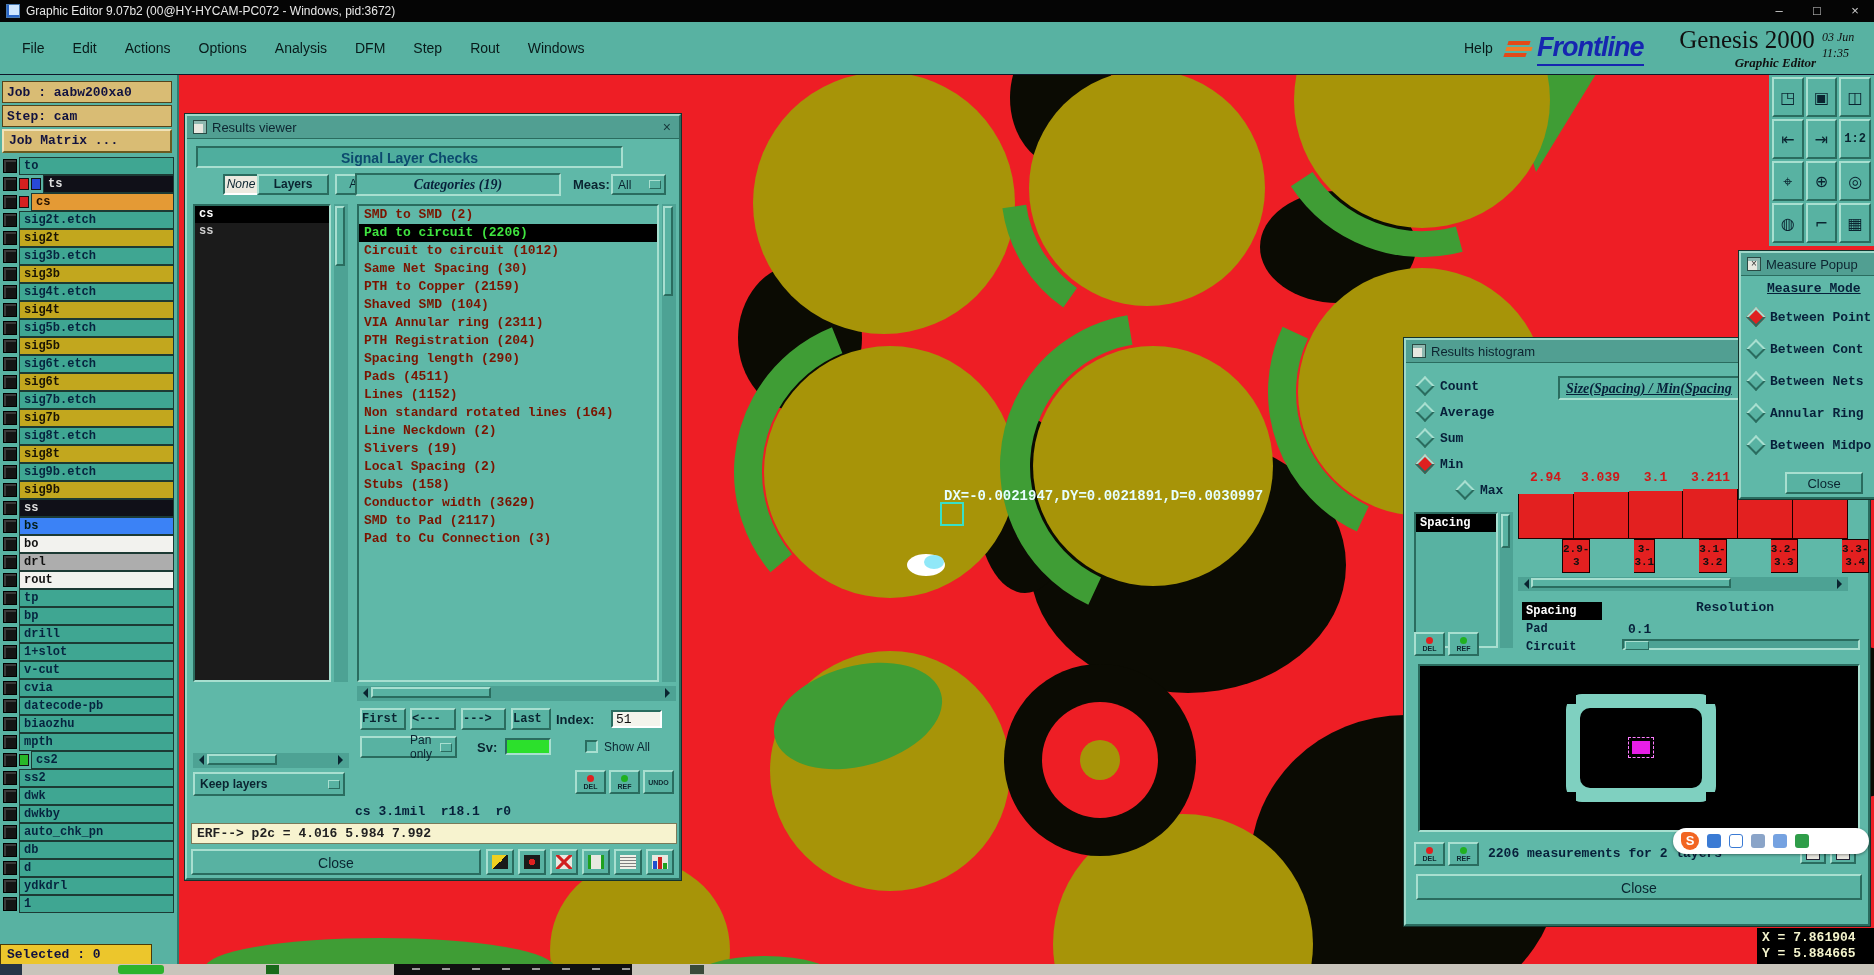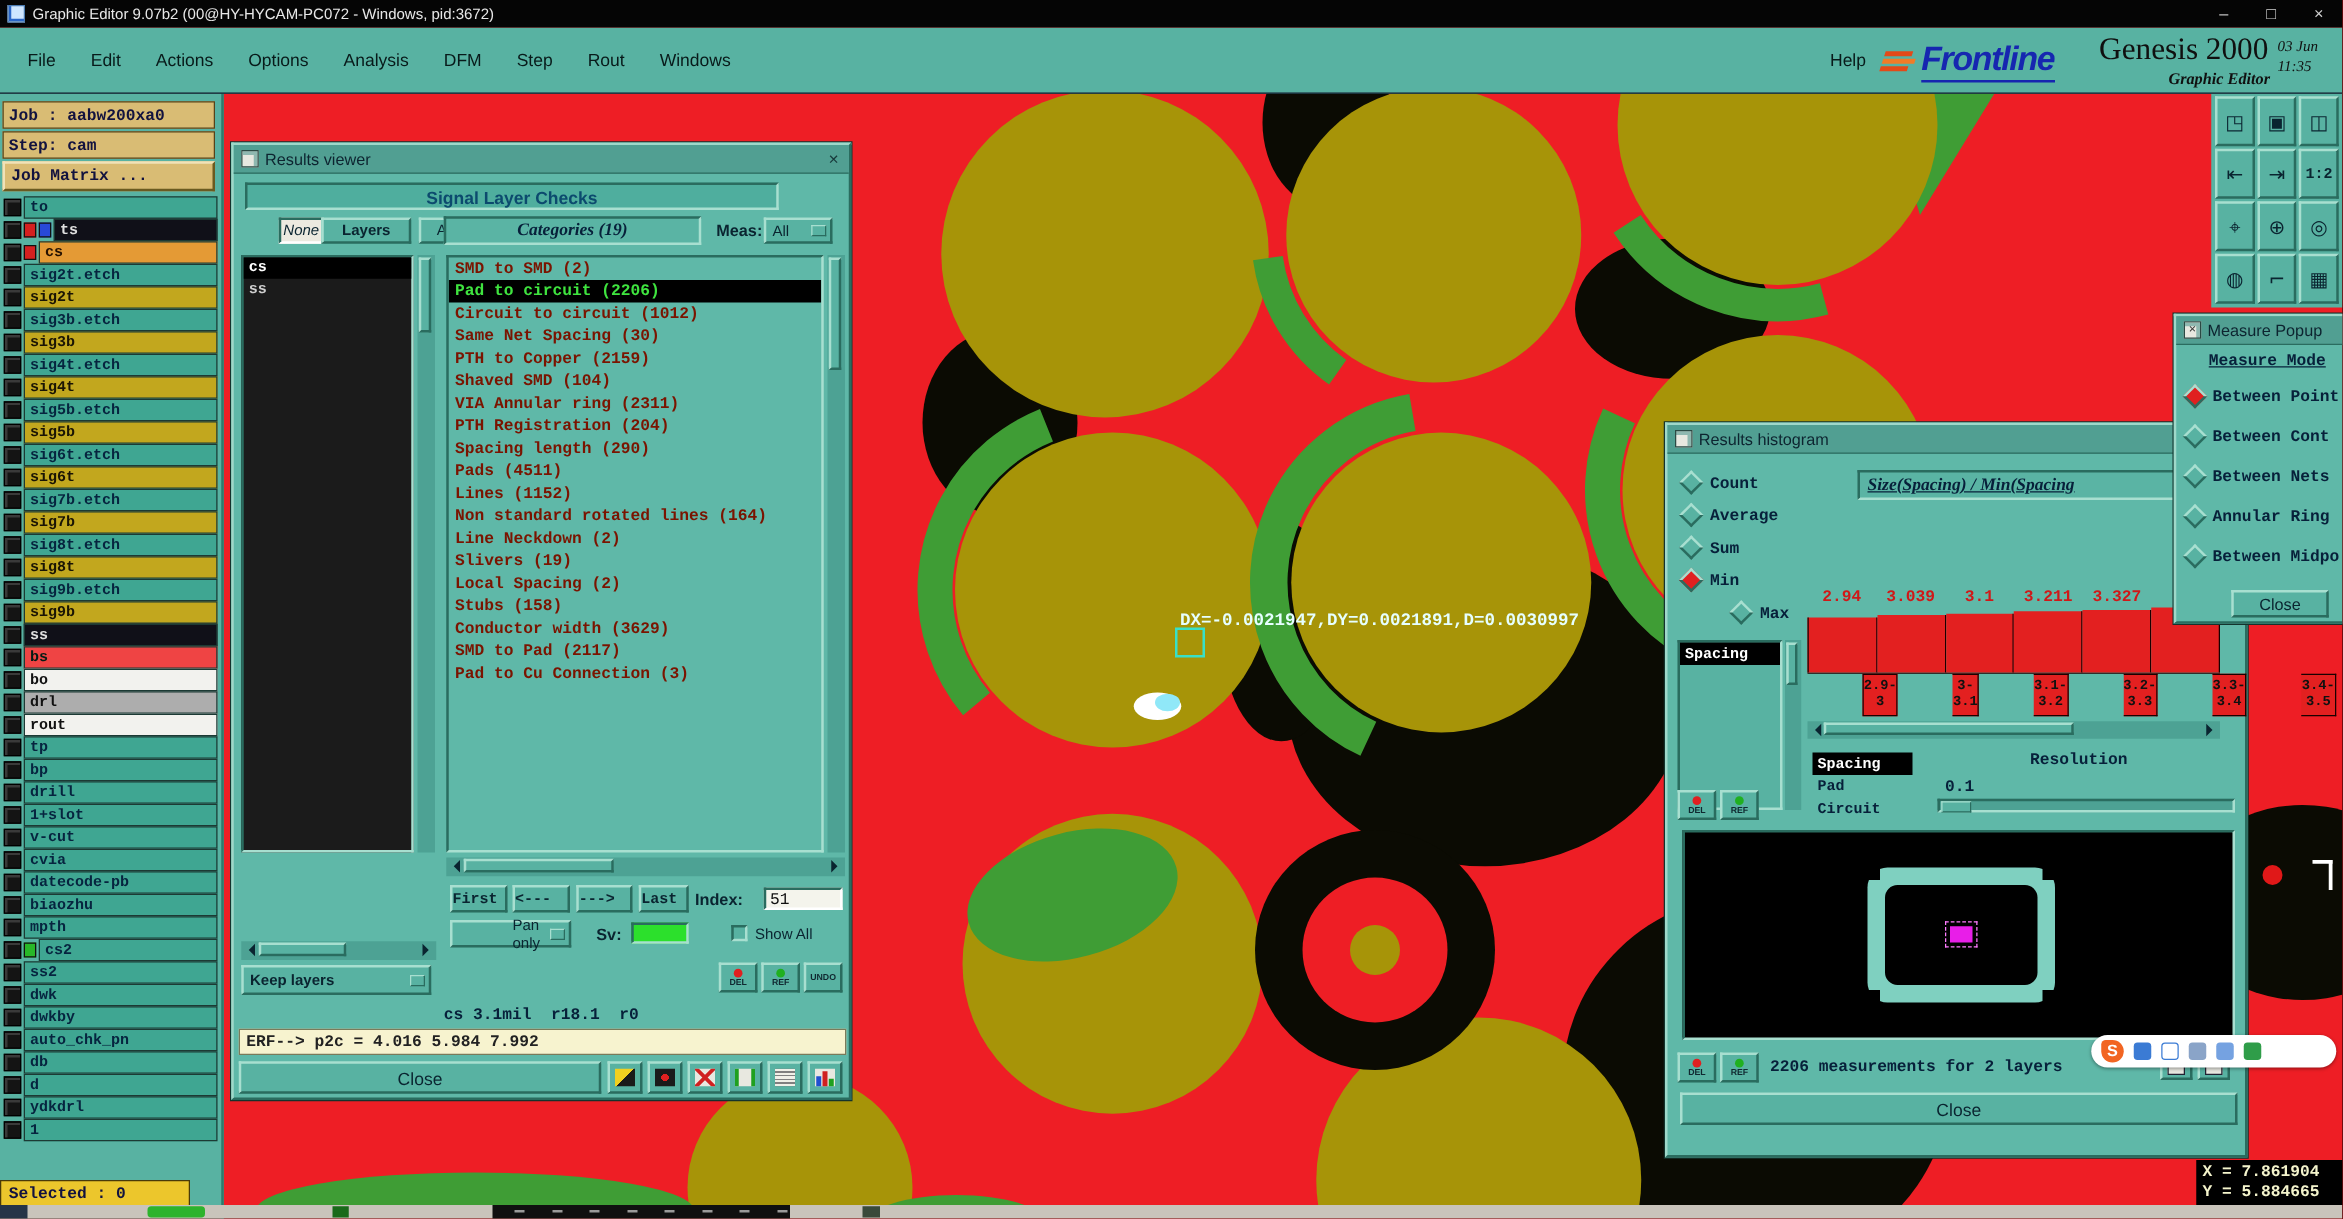--- a/index.html
+++ b/index.html
@@ -51,21 +51,21 @@
   .layer-list{position:absolute;left:0;top:83px;width:177px;}
   .layer-row{display:flex;align-items:center;height:18px;padding-left:3px;gap:2px;}
   .layer-cb{width:12px;height:12px;background:#141414;border:1px solid #000;flex:none;
             box-shadow:inset 2px 2px 0 #3a3a3a;}
   .layer-mark{width:8px;height:10px;flex:none;border:1px solid #111;}
   .layer-name{flex:1;height:16px;font-family:"Liberation Mono",monospace;font-weight:bold;font-size:12px;
               line-height:16px;padding-left:4px;margin-right:3px;border:1px solid #1c3a34;overflow:hidden;white-space:nowrap;}
   .bg-teal{background:#3fa692;color:#06243f;}
   .bg-gold{background:#c2a71e;color:#1a1404;}
   .bg-dark{background:#101018;color:#e0e0e0;}
-  .bg-darkteal{background:#ef4444;color:#031c14;}
+  .bg-darkteal{background:#3b82f6;color:#031c14;}
   .bg-white{background:#f2f2ee;color:#111;}
   .bg-gray{background:#adadad;color:#111;}
   .bg-orange{background:#e49a35;color:#241000;}
   .selected-bar{position:absolute;left:0;top:870px;width:152px;height:21px;background:#ecc62c;
                 border:1px solid #4a3a08;font-family:"Liberation Mono",monospace;font-weight:bold;
                 font-size:13px;color:#12123f;line-height:19px;padding-left:6px;box-sizing:border-box;}
 
   
   .canvas{position:absolute;left:177px;top:74px;z-index:1;}
 
@@ -78,21 +78,21 @@
   .tb-btn.ratio{font-size:12px;font-weight:bold;font-family:"Liberation Mono",monospace;}
 
   
   .dlg{position:absolute;background:#5fb8a8;border:2px solid;border-color:#9fd8c9 #2a6c5f #2a6c5f #9fd8c9;
        box-shadow:0 0 0 1px #14332d;box-sizing:border-box;}
   .dlg-title{height:22px;background:#519f92;border-bottom:1px solid #2a6c5f;display:flex;align-items:center;
              gap:5px;padding:0 6px;color:#0d2430;font-size:13px;}
   .dlg-ico{width:12px;height:12px;background:#e8e8e0;border:1px solid #2a4a44;box-shadow:inset -3px 3px 0 #8fb8b0;flex:none;}
   .dlg-x{margin-left:auto;color:#17383a;font-size:14px;line-height:1;padding:0 2px;}
   .viewer{left:185px;top:114px;width:496px;height:766px;z-index:6;}
-  .hist{left:1332px;top:338px;width:466px;height:588px;z-index:4;}
+  .hist{left:1404px;top:338px;width:466px;height:588px;z-index:4;}
   .measure{left:1739px;top:251px;width:240px;height:248px;z-index:7;}
 
   
   .slc-header{position:absolute;left:9px;top:30px;width:427px;height:22px;background:#4fae9e;
               text-align:center;font-weight:bold;font-size:14px;color:#0c4a6e;line-height:20px;box-sizing:border-box;}
   .btn3{position:absolute;top:58px;height:21px;background:#58b2a2;font-size:12px;color:#0a2430;
         text-align:center;box-sizing:border-box;line-height:17px;margin-left:28px;}
   .pressed{background:#eceae0 !important;border-color:#2a6c5f #fff #fff #2a6c5f !important;font-style:italic;}
   .catbox{position:absolute;left:168px;top:57px;width:206px;height:23px;background:#5ab4a4;
           font-family:"Liberation Serif",serif;font-style:italic;font-weight:bold;font-size:14px;
@@ -111,21 +111,21 @@
              box-sizing:border-box;overflow:hidden;}
   .cat{height:18px;font-family:"Liberation Mono",monospace;font-weight:bold;font-size:13px;color:#7a1400;
        line-height:18px;padding-left:5px;white-space:nowrap;}
   .cat.sel{background:#000;color:#3fe43f;}
   .sb{background:#4da294;position:absolute;box-sizing:border-box;}
   .sb-thumb{position:absolute;background:#58b2a2;border:2px solid;border-color:#a8dfd0 #2a6c5f #2a6c5f #a8dfd0;box-sizing:border-box;}
   .arr{position:absolute;width:0;height:0;border:5px solid transparent;}
   .nav-btn{position:absolute;top:592px;height:22px;background:#58b2a2;font-family:"Liberation Mono",monospace;
            font-weight:bold;font-size:12px;color:#0a2430;text-align:left;line-height:18px;box-sizing:border-box;}
   .index-lbl{position:absolute;left:369px;top:596px;font-size:13px;font-weight:bold;color:#0a2430;}
-  .index-input{position:absolute;left:424px;top:594px;width:63px;height:18px;background:#f4f4ec;
+  .index-input{position:absolute;left:424px;top:594px;width:51px;height:18px;background:#f4f4ec;
                border:2px solid;border-color:#2a6c5f #fff #fff #2a6c5f;font-family:"Liberation Mono",monospace;
                font-size:13px;color:#111;padding:0 3px;box-sizing:border-box;}
   .pan-dd{position:absolute;left:173px;top:620px;width:97px;height:22px;padding-left:48px;}
   .sv-lbl{position:absolute;left:290px;top:624px;font-size:13px;font-weight:bold;color:#0a2430;}
   .swatch{position:absolute;left:318px;top:622px;width:46px;height:17px;background:#2ce02c;
           border:2px solid;border-color:#2a6c5f #a8dfd0 #a8dfd0 #2a6c5f;box-sizing:border-box;}
   .chk{position:absolute;left:398px;top:624px;width:13px;height:13px;background:#58b2a2;
        border:2px solid;border-color:#2a6c5f #a8dfd0 #a8dfd0 #2a6c5f;box-sizing:border-box;}
   .showall-lbl{position:absolute;left:417px;top:624px;font-size:12px;color:#0a2430;}
   .keep-dd{position:absolute;left:6px;top:656px;width:152px;height:24px;font-weight:bold;}

